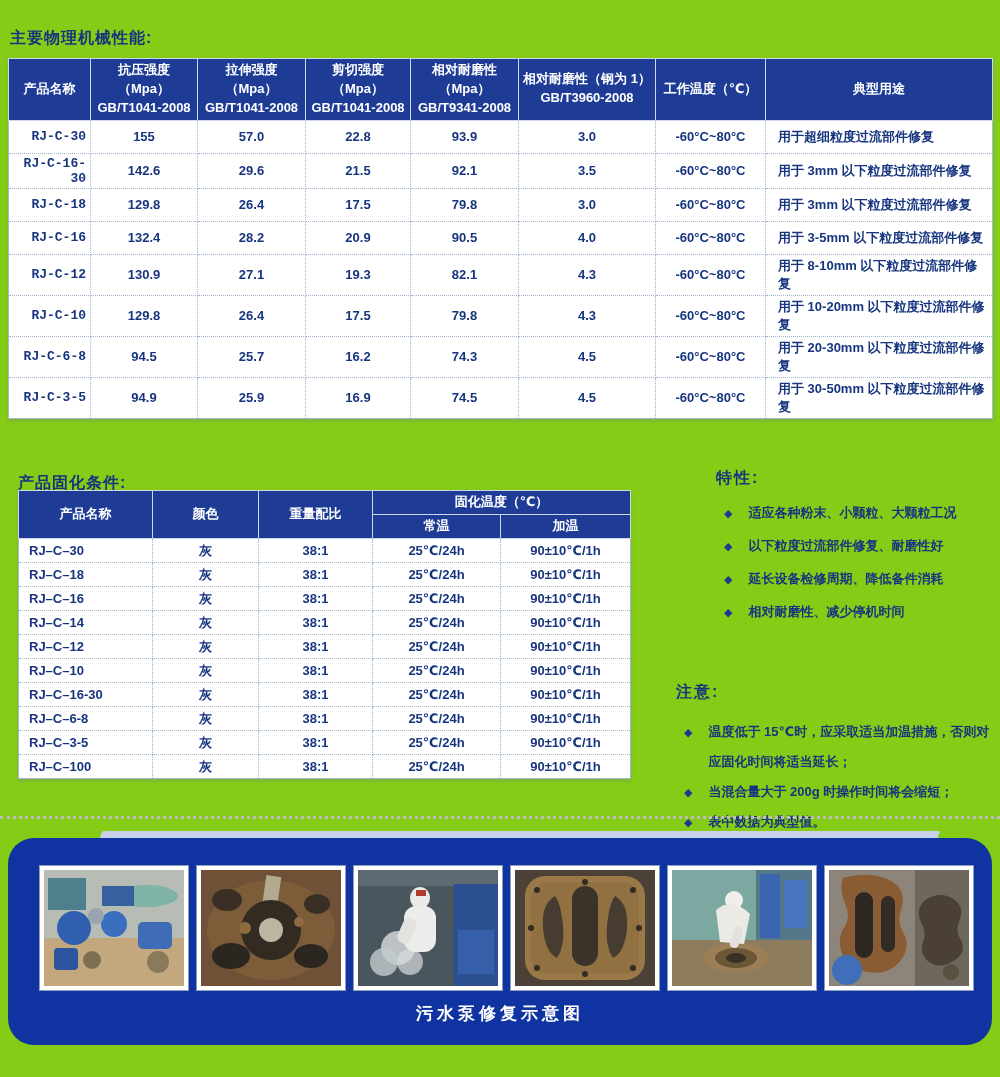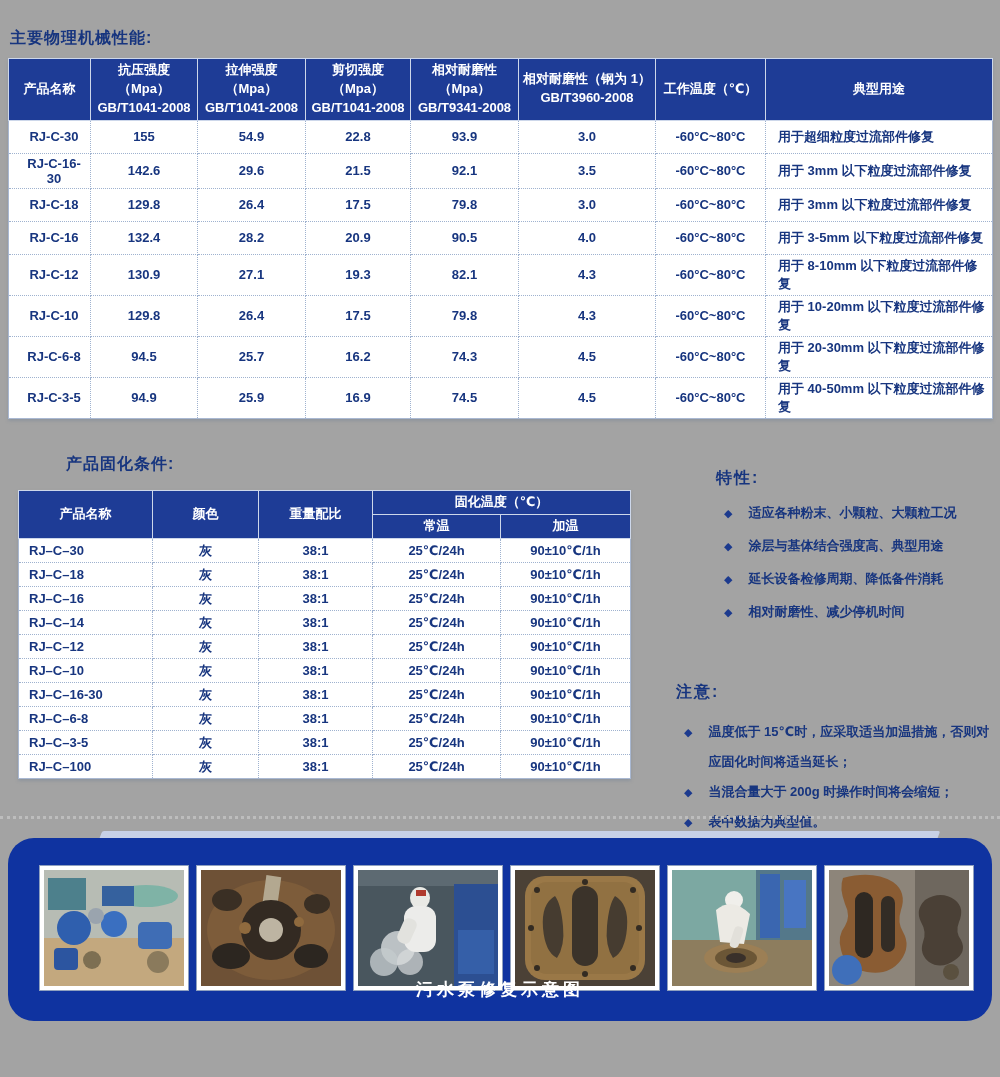--- a/index.html
+++ b/index.html
@@ -5,39 +5,39 @@
   :root{
     --navy-header:#1e3c96;
     --navy-text:#17357f;
     --banner-blue:#0f33a0;
     --tbl-border:#a9b8d2;
     --tbl-inner:#9fb2cf;
   }
   *{margin:0;padding:0;box-sizing:border-box;}
   html,body{background:#ffffff;}
   body{font-family:"Liberation Sans","DejaVu Sans",sans-serif;}
-  .page{position:relative;width:1000px;height:1077px;background:#a3a3a3;overflow:hidden;}
+  .page{position:relative;width:1000px;height:1077px;background:#84cc16;overflow:hidden;}
 
   .sec-title{position:absolute;font-size:16px;font-weight:700;color:var(--navy-text);letter-spacing:1px;}
   .t1{left:10px;top:28px;}
-  .t2{left:18px;top:454px;margin-left:48px;}
+  .t2{left:18px;top:473px;}
 
   table.tbl{border-collapse:collapse;table-layout:fixed;background:#fff;
     box-shadow:0 2px 3px rgba(110,125,150,.35);}
   .tbl th{background:var(--navy-header);color:#fff;font-size:13px;font-weight:700;
     border:1px solid #cdd7ea;text-align:center;vertical-align:middle;line-height:1.45;padding:2px;}
   .tbl td{border:1px dotted var(--tbl-inner);color:var(--navy-text);font-size:13px;font-weight:700;
     text-align:center;vertical-align:middle;background:#fff;padding:2px 4px;}
   .tbl{border:1px solid var(--tbl-border);}
   .h-label,.h-std{display:block;}
 
   .tbl1{position:absolute;left:8px;top:58px;width:984px;}
   .tbl1 th{height:48px;}
   .tbl1 td{height:33px;}
-  .tbl1 td:first-child{text-align:center;padding-left:13px;}
+  .tbl1 td:first-child{text-align:right;padding-left:13px;font-family:Liberation Mono, monospace;}
   .tbl1 td:last-child{text-align:left;padding-left:12px;}
 
   .tbl2{position:absolute;left:18px;top:490px;width:612px;}
   .tbl2 thead tr{height:24px;}
   .tbl2 td{height:24px;}
   .tbl2 td:first-child{text-align:left;padding-left:10px;margin-top:20px;}
 
   .side{position:absolute;width:322px;color:var(--navy-text);}
   .features{left:676px;top:468px;margin-left:40px;}
   .notes{left:676px;top:642px;margin-top:40px;}
@@ -45,21 +45,21 @@
   .side ul{list-style:none;}
   .side li{display:flex;align-items:flex-start;font-size:13px;font-weight:700;}
   .features li{line-height:20px;margin-bottom:13px;}
   .notes li{line-height:30px;margin-bottom:0;}
   .diamond{flex:0 0 auto;font-size:11px;margin:0 16px 0 8px;color:#1c3a8e;line-height:inherit;}
 
   .separator{position:absolute;left:0;top:816px;width:1000px;height:0;border-top:3px dotted #bdbdbd;}
 
   .banner-accent{position:absolute;left:100px;top:831px;width:838px;height:12px;background:#c7d1e7;
     border-radius:2px;transform:skewX(-20deg);}
-  .banner{position:absolute;left:8px;top:838px;width:984px;height:183px;background:var(--banner-blue);
+  .banner{position:absolute;left:8px;top:838px;width:984px;height:207px;background:var(--banner-blue);
     border-radius:26px;}
   .photos{position:absolute;left:31px;top:27px;display:flex;gap:7px;}
   .photo{width:150px;height:126px;background:#fff;border:1px solid #8fa0bf;padding:4px;}
   .photo svg{display:block;width:100%;height:100%;}
   .caption{position:absolute;left:0;bottom:20px;width:100%;text-align:center;color:#ffffff;
     font-size:17px;font-weight:700;letter-spacing:4px;}
 </style>
 </head>
 <body>
 
@@ -108,21 +108,21 @@
           </th>
         <th>
             <span class="h-label">典型用途</span>
           </th>
       </tr>
     </thead>
     <tbody>
         <tr>
           <td>RJ-C-30</td>
           <td>155</td>
-          <td>54.9</td>
+          <td>57.0</td>
           <td>22.8</td>
           <td>93.9</td>
           <td>3.0</td>
           <td>-60°C~80°C</td>
           <td>用于超细粒度过流部件修复</td>
         </tr>
         <tr>
           <td>RJ-C-16-30</td>
           <td>142.6</td>
           <td>29.6</td>
@@ -183,21 +183,21 @@
           <td>用于 20-30mm 以下粒度过流部件修复</td>
         </tr>
         <tr>
           <td>RJ-C-3-5</td>
           <td>94.9</td>
           <td>25.9</td>
           <td>16.9</td>
           <td>74.5</td>
           <td>4.5</td>
           <td>-60°C~80°C</td>
-          <td>用于 40-50mm 以下粒度过流部件修复</td>
+          <td>用于 30-50mm 以下粒度过流部件修复</td>
         </tr>
       </tbody>
   </table>
 
   <h2 class="sec-title t2">产品固化条件:</h2>
 
   <table class="tbl tbl2">
     <colgroup>
       <col style="width:134px">
         <col style="width:106px">
@@ -293,21 +293,21 @@
 
   <div class="side features">
     <h3>特性:</h3>
     <ul>
         <li>
           <span class="diamond">◆</span>
           <span>适应各种粉末、小颗粒、大颗粒工况</span>
         </li>
         <li>
           <span class="diamond">◆</span>
-          <span>涂层与基体结合强度高、典型用途</span>
+          <span>以下粒度过流部件修复、耐磨性好</span>
         </li>
         <li>
           <span class="diamond">◆</span>
           <span>延长设备检修周期、降低备件消耗</span>
         </li>
         <li>
           <span class="diamond">◆</span>
           <span>相对耐磨性、减少停机时间</span>
         </li>
       </ul>

